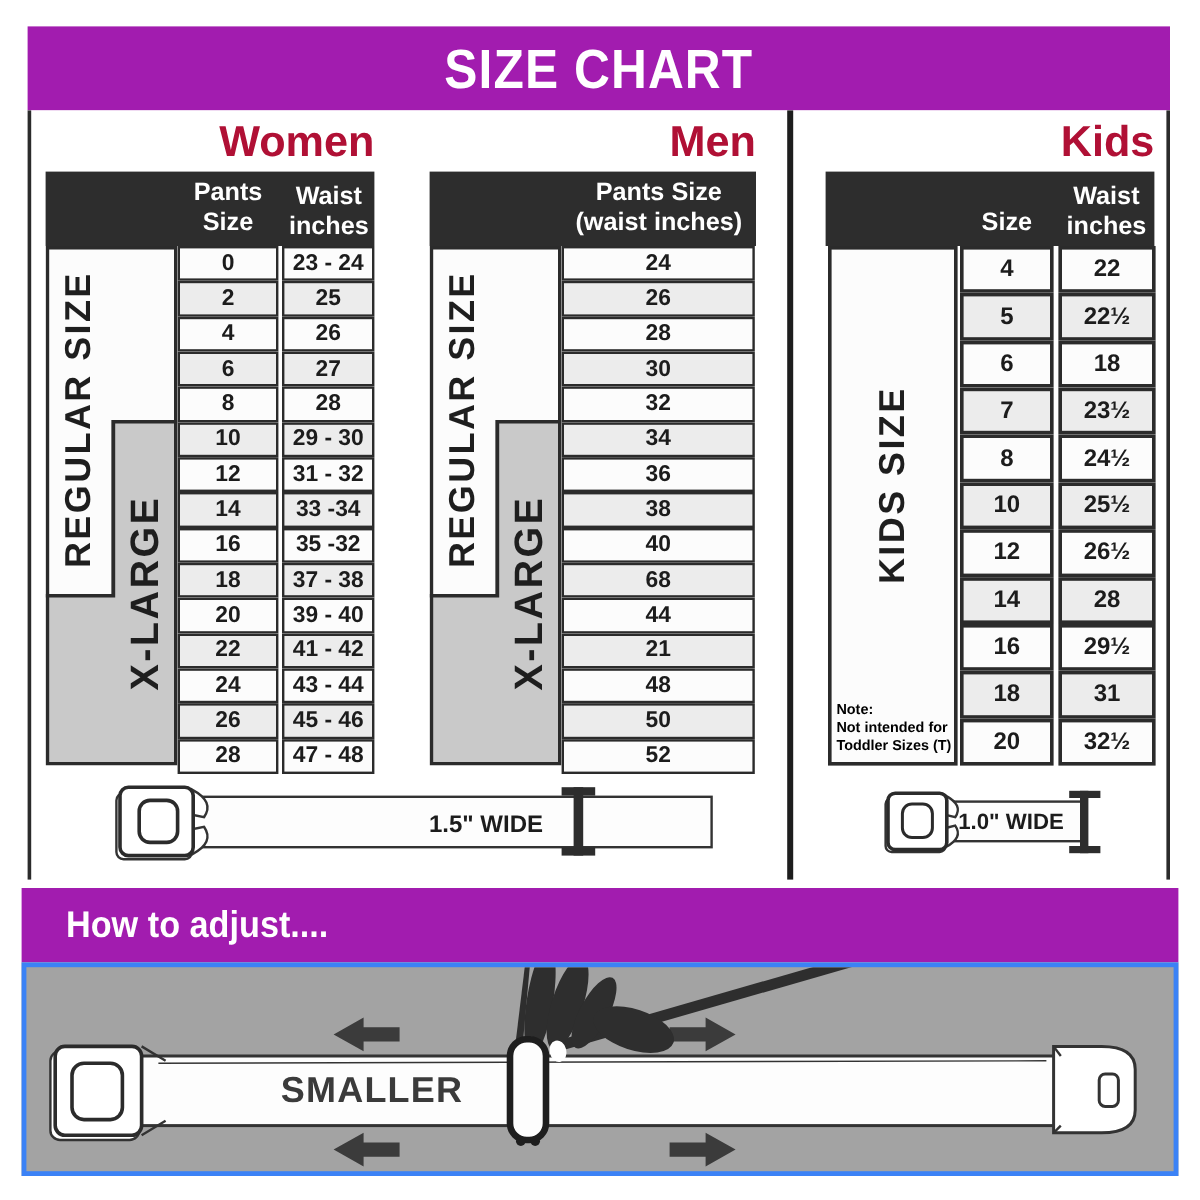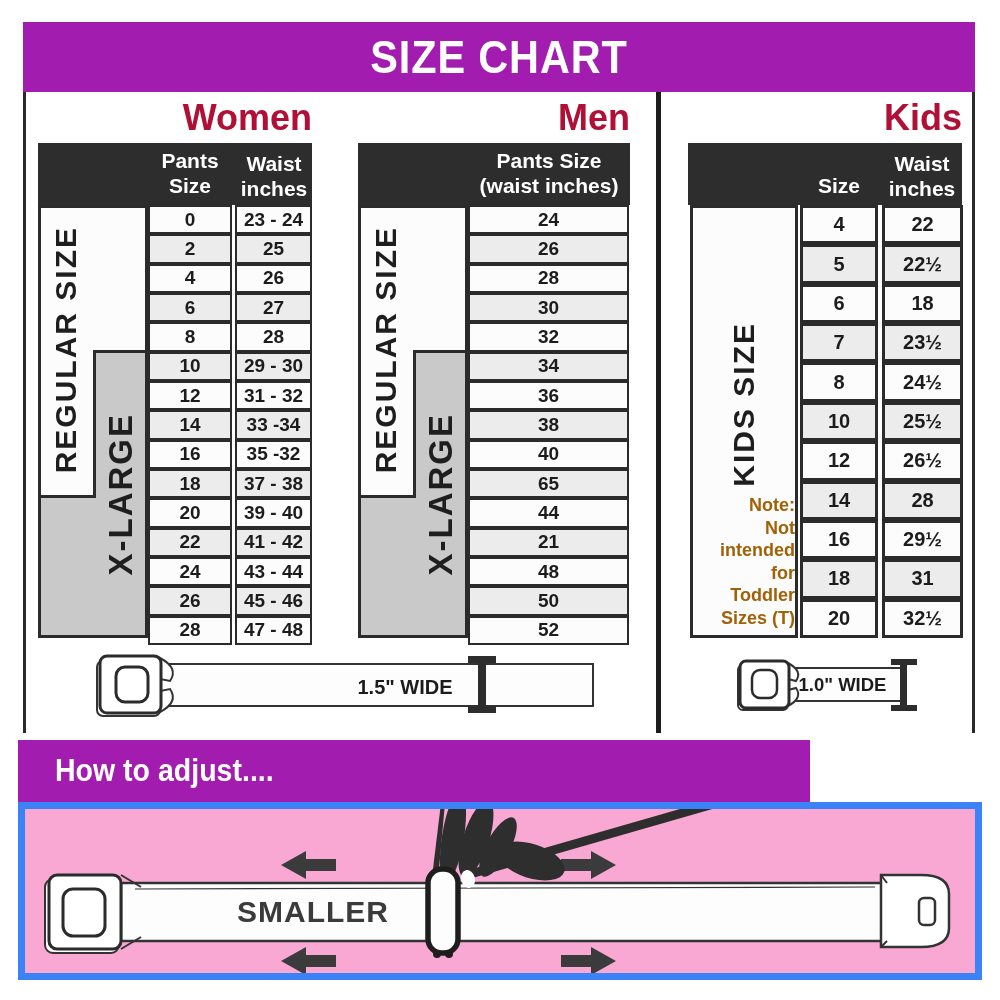--- a/index.html
+++ b/index.html
@@ -39,32 +39,32 @@
   
   .v-label{display:flex;align-items:center;justify-content:center;}
   .v-label span{writing-mode:vertical-rl;transform:rotate(180deg);font-weight:bold;
                 color:#1e1e1e;letter-spacing:2px;white-space:nowrap;}
   .v-reg span{font-size:30px;}
   .v-xl span{font-size:33px;}
   .v-kids span{font-size:30px;}
 
   #kids-panel{left:690px;top:205px;width:108px;height:433px;background:#fcfcfc;
               border:3px solid #2b2b2b;box-sizing:border-box;}
-  #kids-note{position:absolute;left:4px;bottom:6px;width:98px;font-size:18px;font-weight:bold;
-             line-height:1.25;color:#a16207;text-align:right;}
+  #kids-note{position:absolute;left:4px;bottom:6px;width:98px;font-size:12px;font-weight:bold;
+             line-height:1.25;color:#000000;text-align:left;}
 
   .belt-label{font-weight:bold;color:#1c1c1c;text-align:center;}
   #adult-belt-label{left:330px;top:676px;width:150px;font-size:20px;}
   #kids-belt-label{left:790px;top:674px;width:105px;font-size:18.5px;}
 
   
-  #adjust-bar{left:18px;top:740px;width:792px;height:62px;}
+  #adjust-bar{left:18px;top:740px;width:964px;height:62px;}
   #adjust-bar .t{color:#fff;font-size:31px;font-weight:bold;line-height:62px;margin-left:37px;}
-  #adjust-box{left:18px;top:802px;width:964px;height:178px;background:#f9a8d4;
-              border:7px solid #3b82f6;box-sizing:border-box;overflow:hidden;}
+  #adjust-box{left:18px;top:802px;width:964px;height:178px;background:#a3a3a3;
+              border:4px solid #3b82f6;box-sizing:border-box;overflow:hidden;}
   .adj-label{position:absolute;font-size:30px;font-weight:bold;color:#3b3b3b;text-align:center;letter-spacing:1px;}
   #smaller-label{left:188px;top:86px;width:200px;}
   #larger-label{left:428px;top:86px;width:180px;}
 </style>
 </head>
 <body>
 
 <div class="abs dark" id="title-bar">
   <span class="t cond">SIZE CHART</span>
 </div>
@@ -194,21 +194,21 @@
     <div class="srow">
     <div class="cell">36</div>
   </div>
     <div class="srow">
     <div class="cell">38</div>
   </div>
     <div class="srow">
     <div class="cell">40</div>
   </div>
     <div class="srow">
-    <div class="cell">65</div>
+    <div class="cell">68</div>
   </div>
     <div class="srow">
     <div class="cell">44</div>
   </div>
     <div class="srow">
     <div class="cell">21</div>
   </div>
     <div class="srow">
     <div class="cell">48</div>
   </div>

